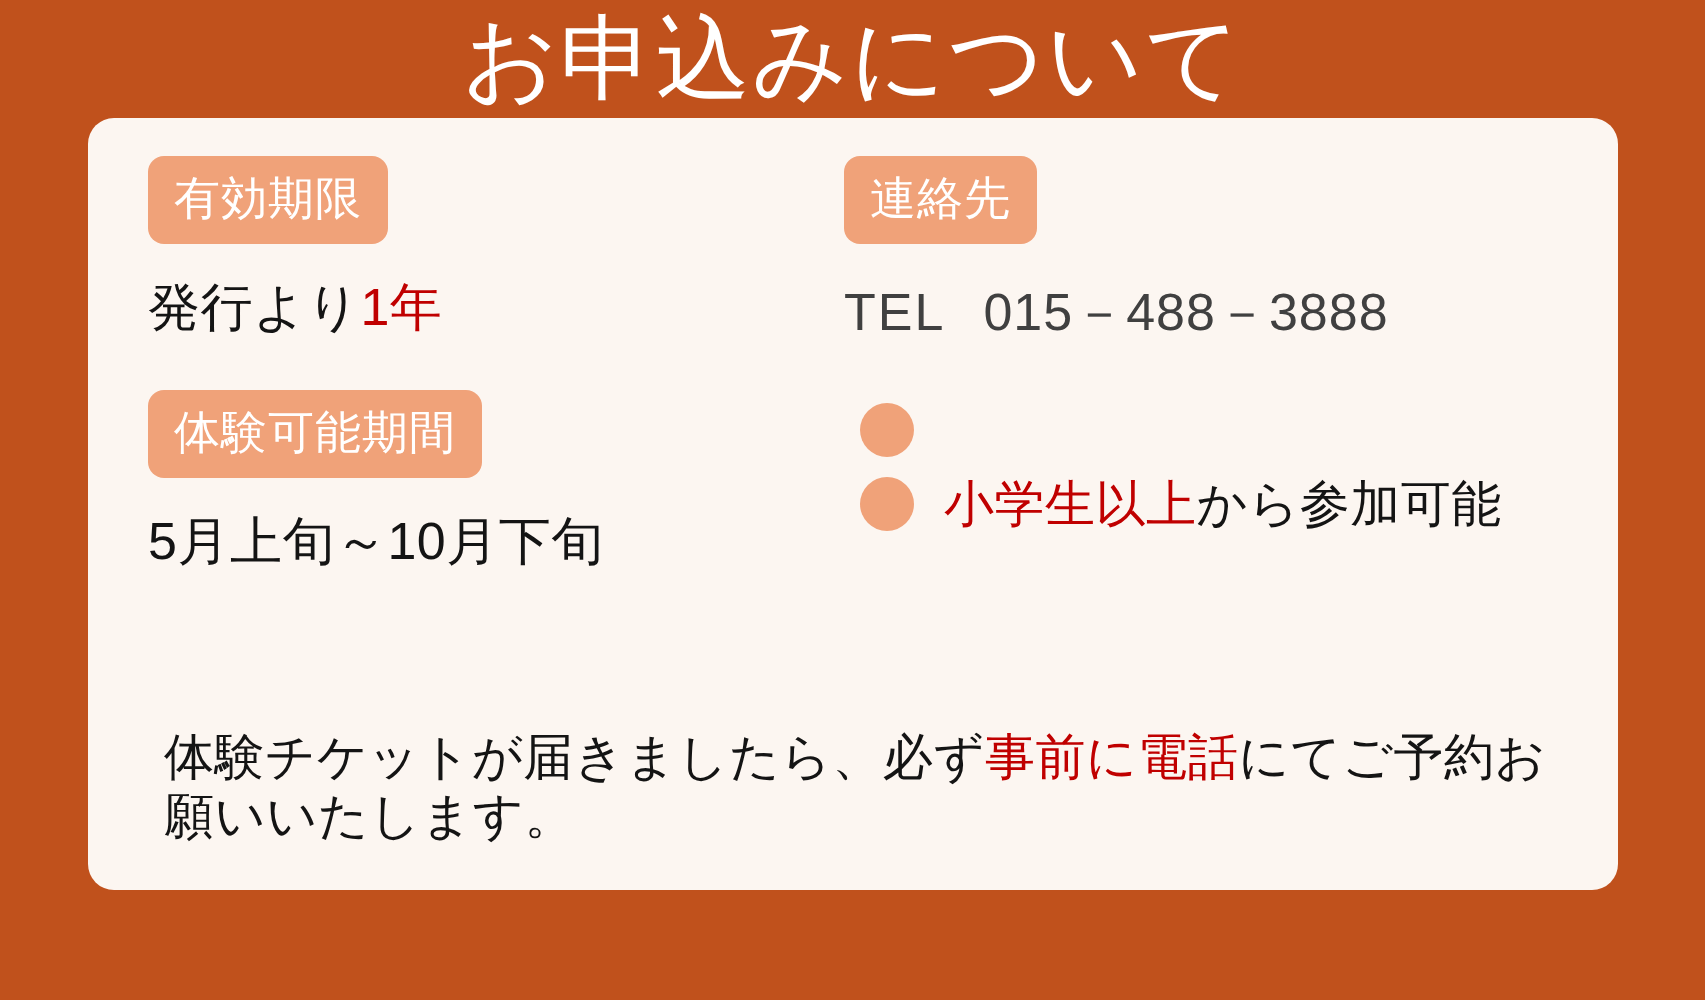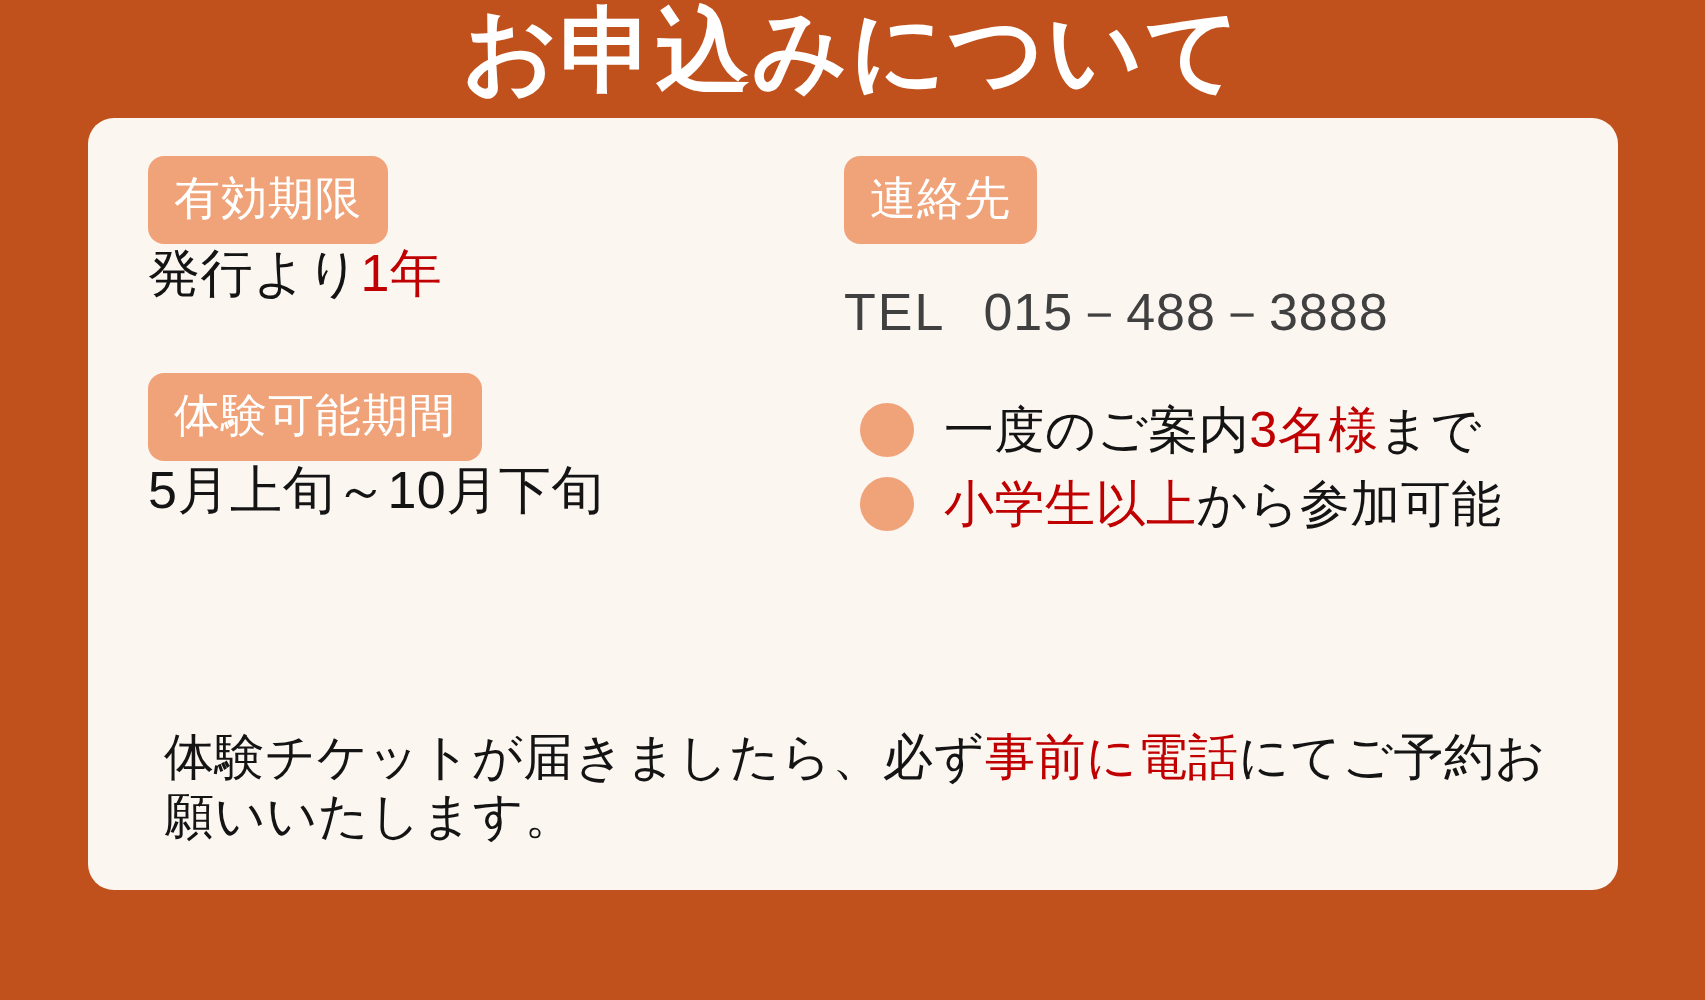--- a/index.html
+++ b/index.html
@@ -17,23 +17,23 @@
     position: relative;
   }
 
   
   #page-title {
     width: 100%;
     text-align: center;
     color: #FFFFFF;
     font-size: 94px;
     line-height: 1.05;
-    font-weight: 700;
+    font-weight: 400;
     letter-spacing: 2px;
-    padding-top: 2px;
+    padding-top: 10px;
     height: 112px;
   }
 
   
   #info-card {
     position: absolute;
     left: 88px;
     top: 118px;
     width: 1530px;
     height: 772px;
@@ -70,25 +70,25 @@
     line-height: 1.12;
     white-space: nowrap;
     letter-spacing: 0.5px;
   }
 
   .accent { color: #C00000; }
 
   
   .block { position: absolute; left: 60px; }
   #block-validity       { top: 38px; }
-  #block-period         { top: 255px; }
+  #block-period         { top: 272px; }
   #block-reservation    { top: 492px; }
 
   .block .badge { margin-bottom: 0; }
-  .block .body-line { }
+  .block .body-line { margin-top: 34px; }
 
   
   #reservation-paragraph {
     position: absolute;
     left: 76px;
     top: 610px;
     width: 1420px;
     color: #141414;
     font-size: 50px;
     line-height: 1.18;
@@ -166,23 +166,20 @@
       <div id="contact-line">
         <span class="tel-label">TEL</span><span class="tel-gap"></span><span>015－488－3888</span>
       </div>
     </div>
 
     <div id="block-target">
 
       <ul id="target-list">
         <li class="bullet-item">
           <span class="bullet-dot"></span>
-          <span class="bullet-text">
-            <span>一度のご案内</span><span class="accent">3名様</span><span>まで</span>
-          </span>
         </li>
         <li class="bullet-item">
           <span class="bullet-dot"></span>
           <span class="bullet-text">
             <span></span><span class="accent">小学生以上</span><span>から参加可能</span>
           </span>
         </li>
       </ul>
     </div>
 

